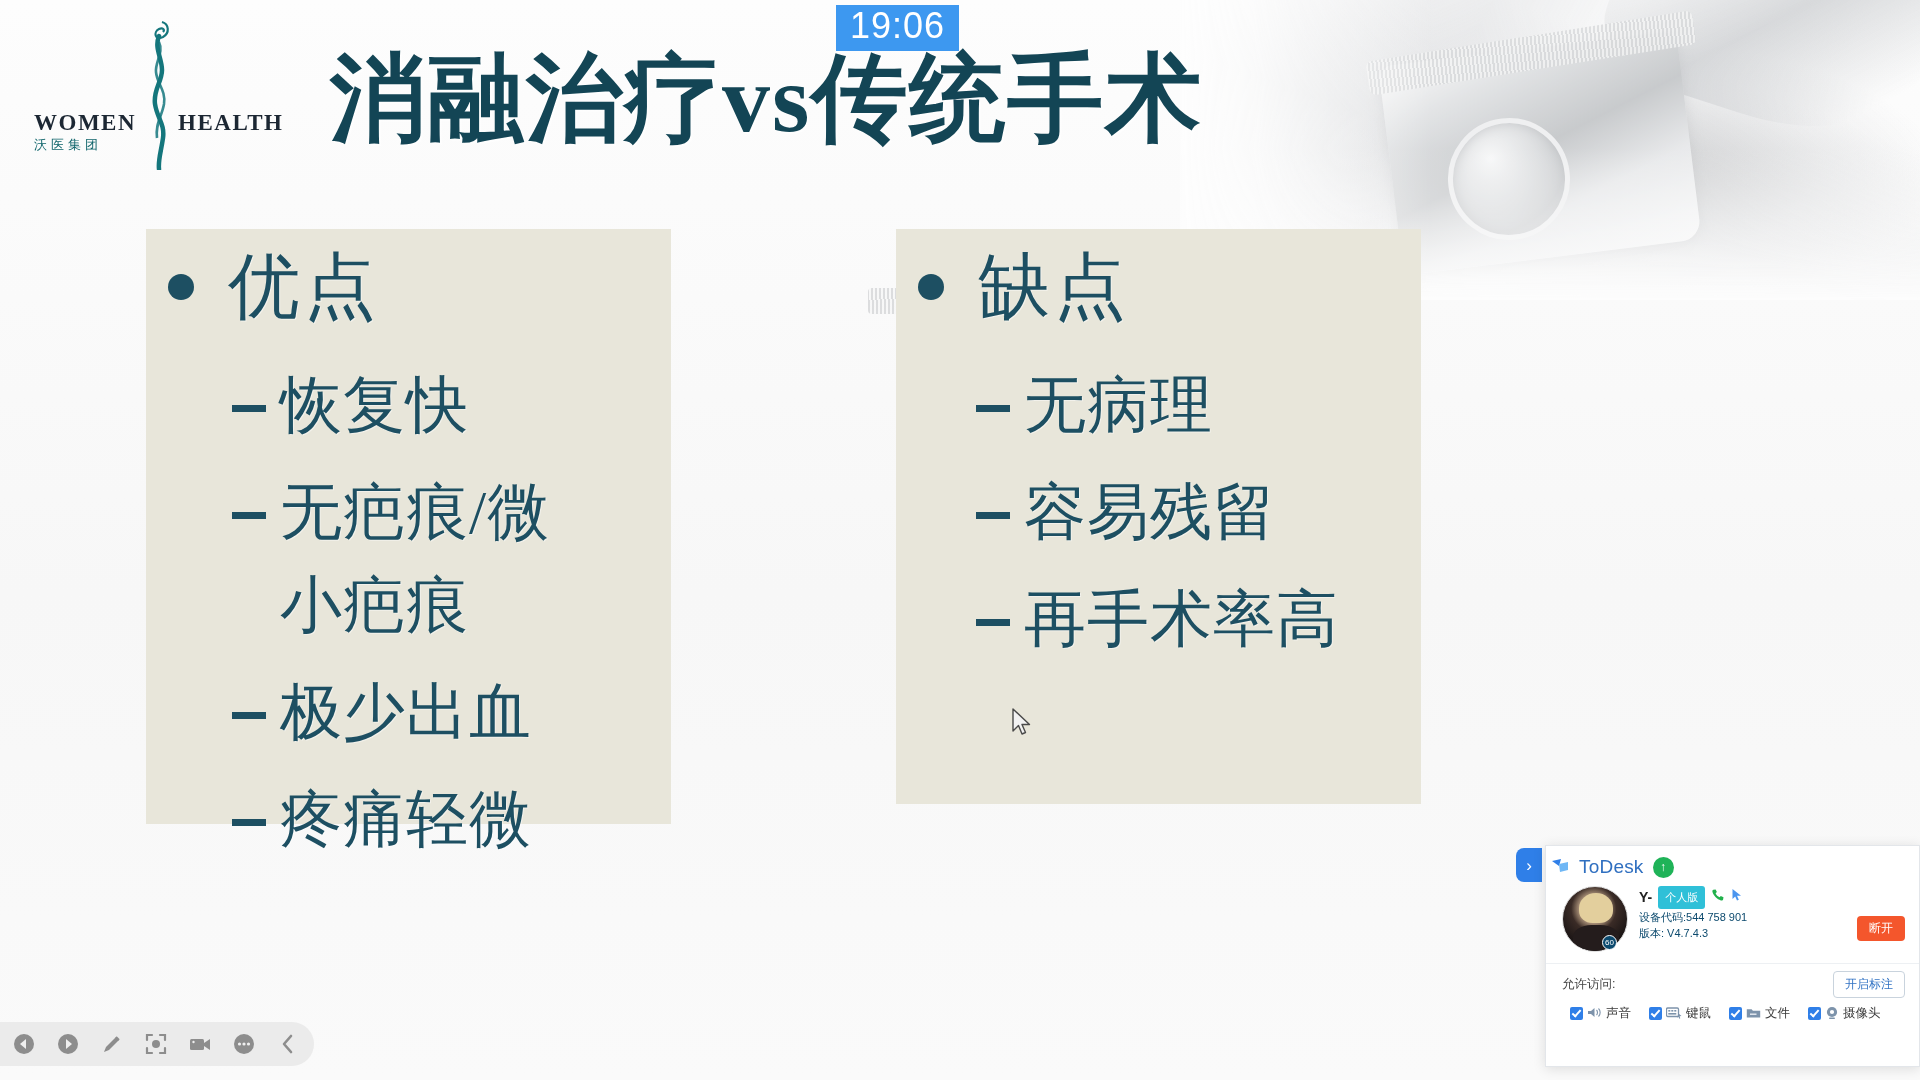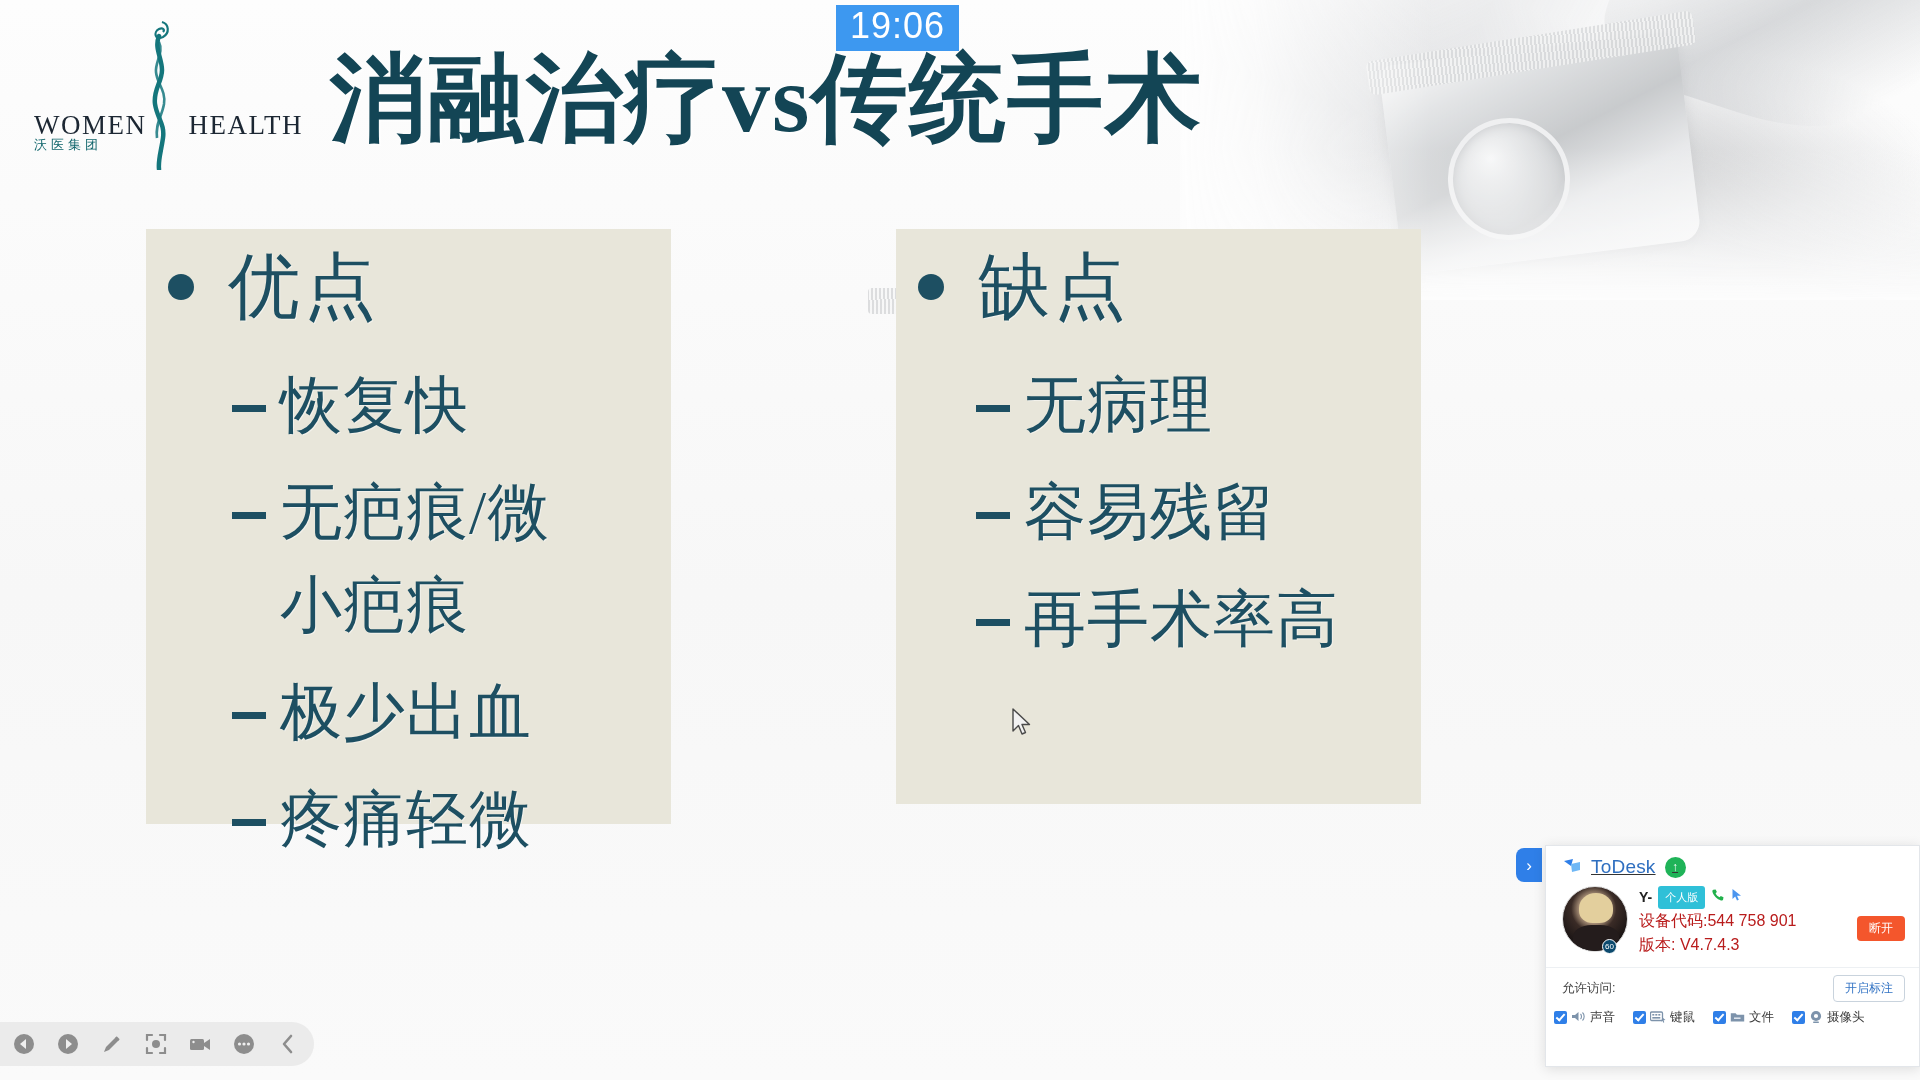--- a/index.html
+++ b/index.html
@@ -104,24 +104,25 @@
     position: absolute;
     left: 108px; top: 2px;
     width: 34px; height: 150px;
   }
   .logo .wordmark {
     position: absolute;
     left: 0; top: 92px;
     width: 230px;
     text-align: left;
     font-family: "Liberation Serif", "DejaVu Serif", serif;
-    font-size: 27px;
+    font-size: 23px;
     letter-spacing: 1.5px;
     color: #1c2733;
     white-space: nowrap;
+    font-weight: bold;
   }
   .logo .wordmark .gap { display:inline-block; width: 42px; }
   .logo .cn {
     position: absolute;
     left: 0; top: 118px;
     width: 230px;
     text-align: left;
     font-size: 13px;
     letter-spacing: 4px;
     color: #10656b;
@@ -271,22 +272,21 @@
     box-shadow: 0 2px 12px rgba(0,0,0,.12);
     z-index: 50;
     font-size: 13px;
     color: #333;
     overflow: hidden;
   }
   .td-header {
     display: flex;
     align-items: center;
     gap: 9px;
-    padding: 10px 0 2px 16px;
-    text-decoration: underline;
+    padding: 10px 0 2px 4px;
   }
   .td-logo-mark {
     width: 20px; height: 20px;
     position: relative;
   }
   .td-brand {
     font-size: 19px;
     color: #2f6fc0;
     letter-spacing: .2px;
   }
@@ -351,21 +351,21 @@
   .td-version-badge {
     background: #2fc0d8;
     color: #fff;
     font-size: 11px;
     padding: 4px 7px;
     border-radius: 3px;
     line-height: 1.35;
   }
   .td-icon-phone { color: #22b14c; font-size: 14px; }
   .td-icon-pointer { color: #2f7fe8; font-size: 13px; }
-  .td-code, .td-ver { font-size: 16px; color: #b91c1c; }
+  .td-code, .td-ver { font-size: 11px; color: #0c4a6e; }
   .td-disconnect {
     position: absolute;
     right: 14px; top: 36px;
     background: #f4562c;
     color: #fff;
     font-size: 12px;
     padding: 4px 12px;
     border-radius: 4px;
     border: none;
     cursor: pointer;
@@ -390,21 +390,21 @@
     font-size: 12px;
     padding: 4px 11px;
     border-radius: 4px;
     cursor: pointer;
     font-family: inherit;
   }
   .td-perms {
     display: flex;
     align-items: center;
     gap: 18px;
-    padding: 5px 10px 8px 8px;
+    padding: 5px 10px 8px 24px;
   }
   .td-perm { display: flex; align-items: center; gap: 4px; }
   .td-chk {
     width: 13px; height: 13px;
     background: #2f7fe8;
     border-radius: 2px;
     position: relative;
     flex: 0 0 auto;
     cursor: pointer;
   }

